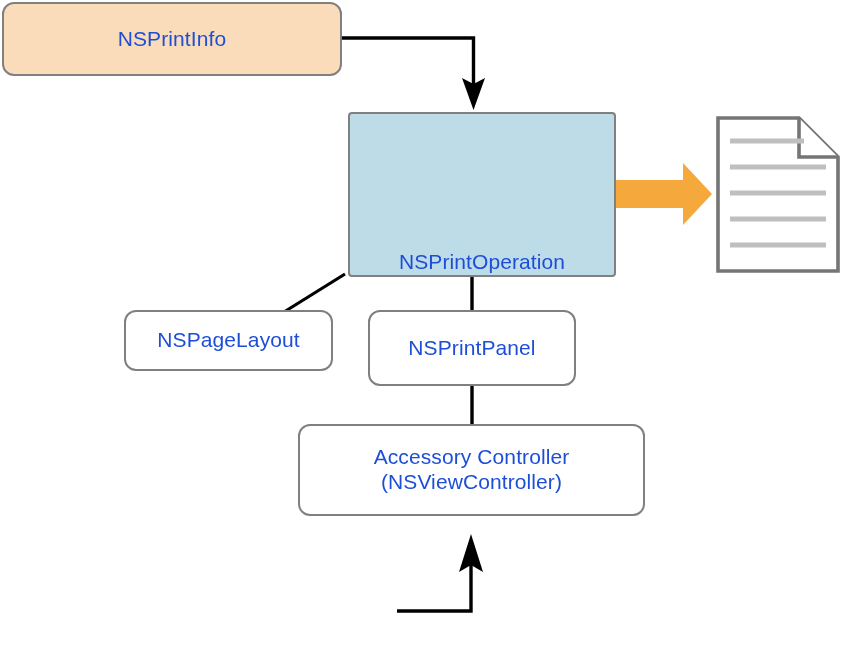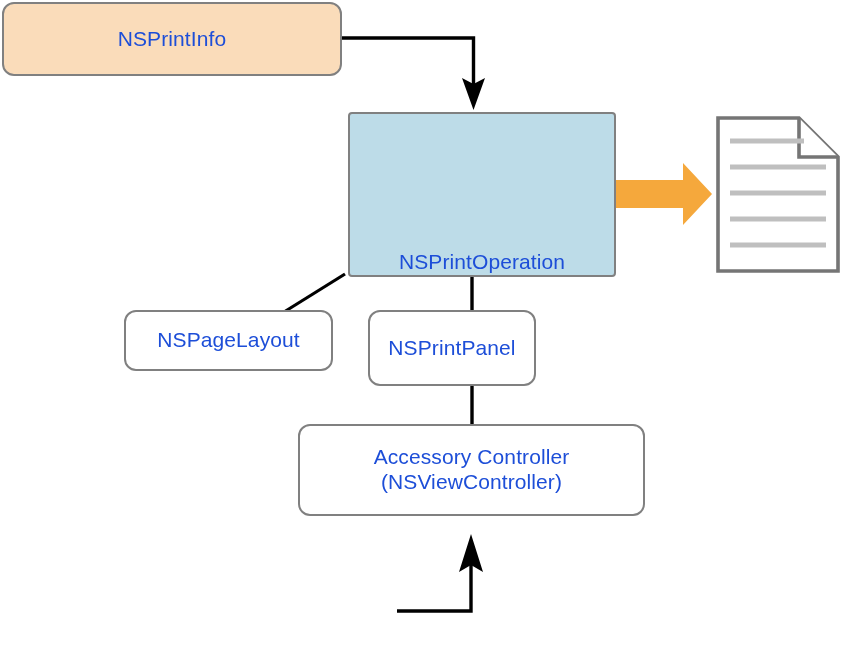--- a/index.html
+++ b/index.html
@@ -51,21 +51,21 @@
   }
   .node-label {
     display: block;
     padding: 0 8px;
   }
 
   
   #node-nsprintinfo      { left: 2px;   top: 2px;   width: 340px; height: 74px;  }
   #node-nsprintoperation { left: 348px; top: 112px; width: 268px; height: 165px; border-radius: 4px; align-items: flex-end; }
   #node-nspagelayout     { left: 76px;  top: 310px; width: 209px; height: 61px; margin-left: 48px;  }
-  #node-nsprintpanel     { left: 368px; top: 310px; width: 168px; height: 76px;  }
+  #node-nsprintpanel     { left: 368px; top: 310px; width: 208px; height: 76px;  }
   #node-accessory        { left: 298px; top: 424px; width: 347px; height: 92px; }
   #node-protocol         { left: 2px;   top: 572px; width: 395px; height: 78px;  }
 </style>
 </head>
 <body>
 
 <div id="diagram-root">
 
   <svg id="diagram-svg" viewBox="0 0 844 654" xmlns="http://www.w3.org/2000/svg">
     <defs>

